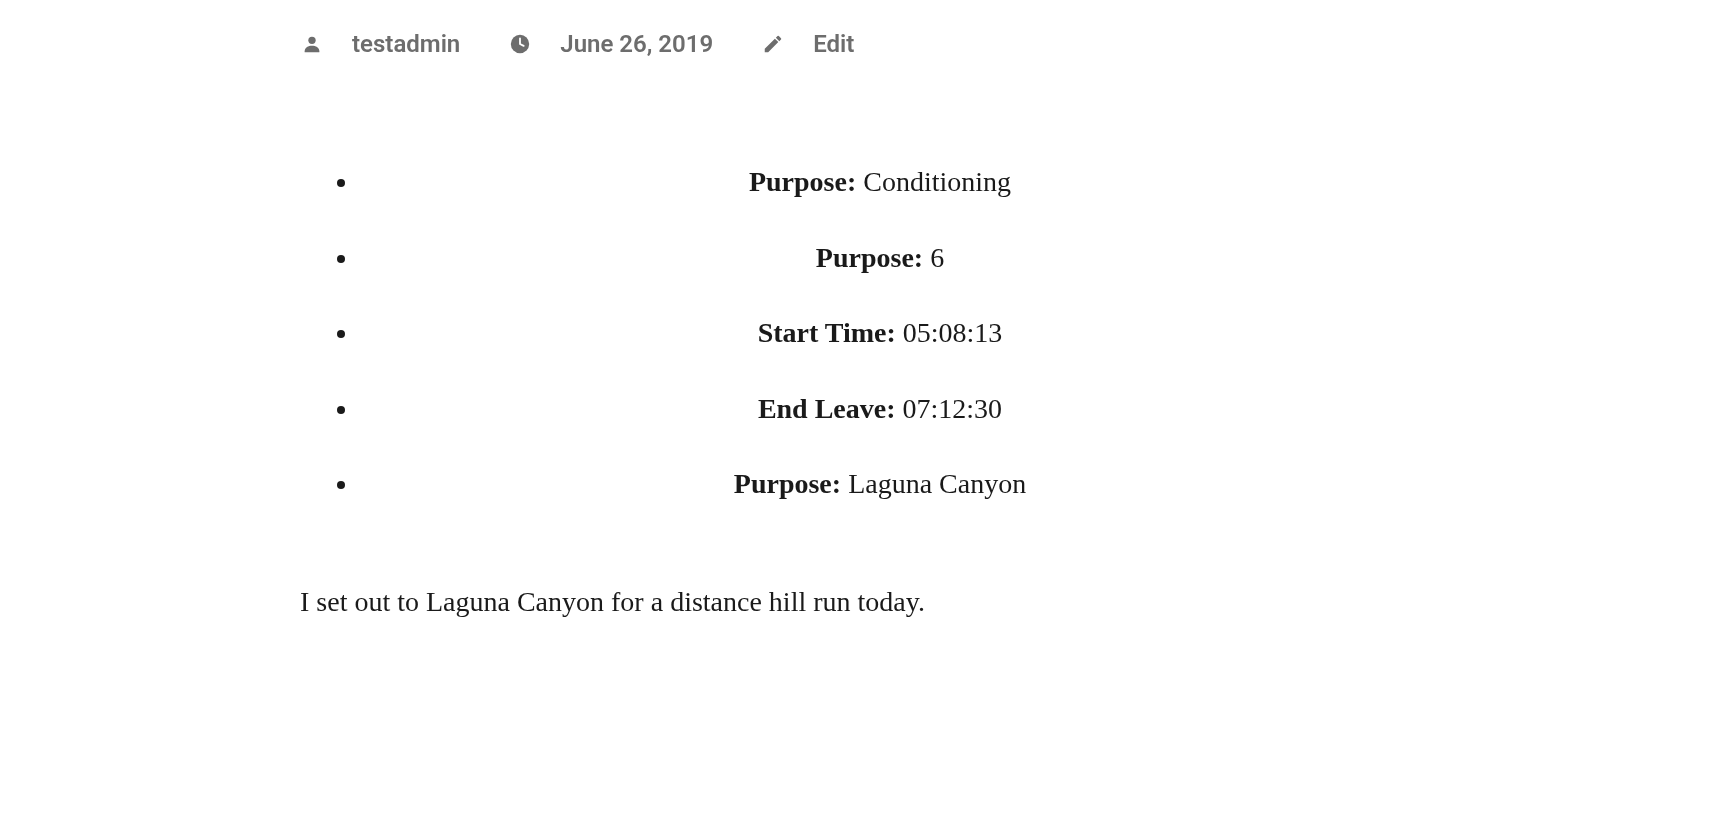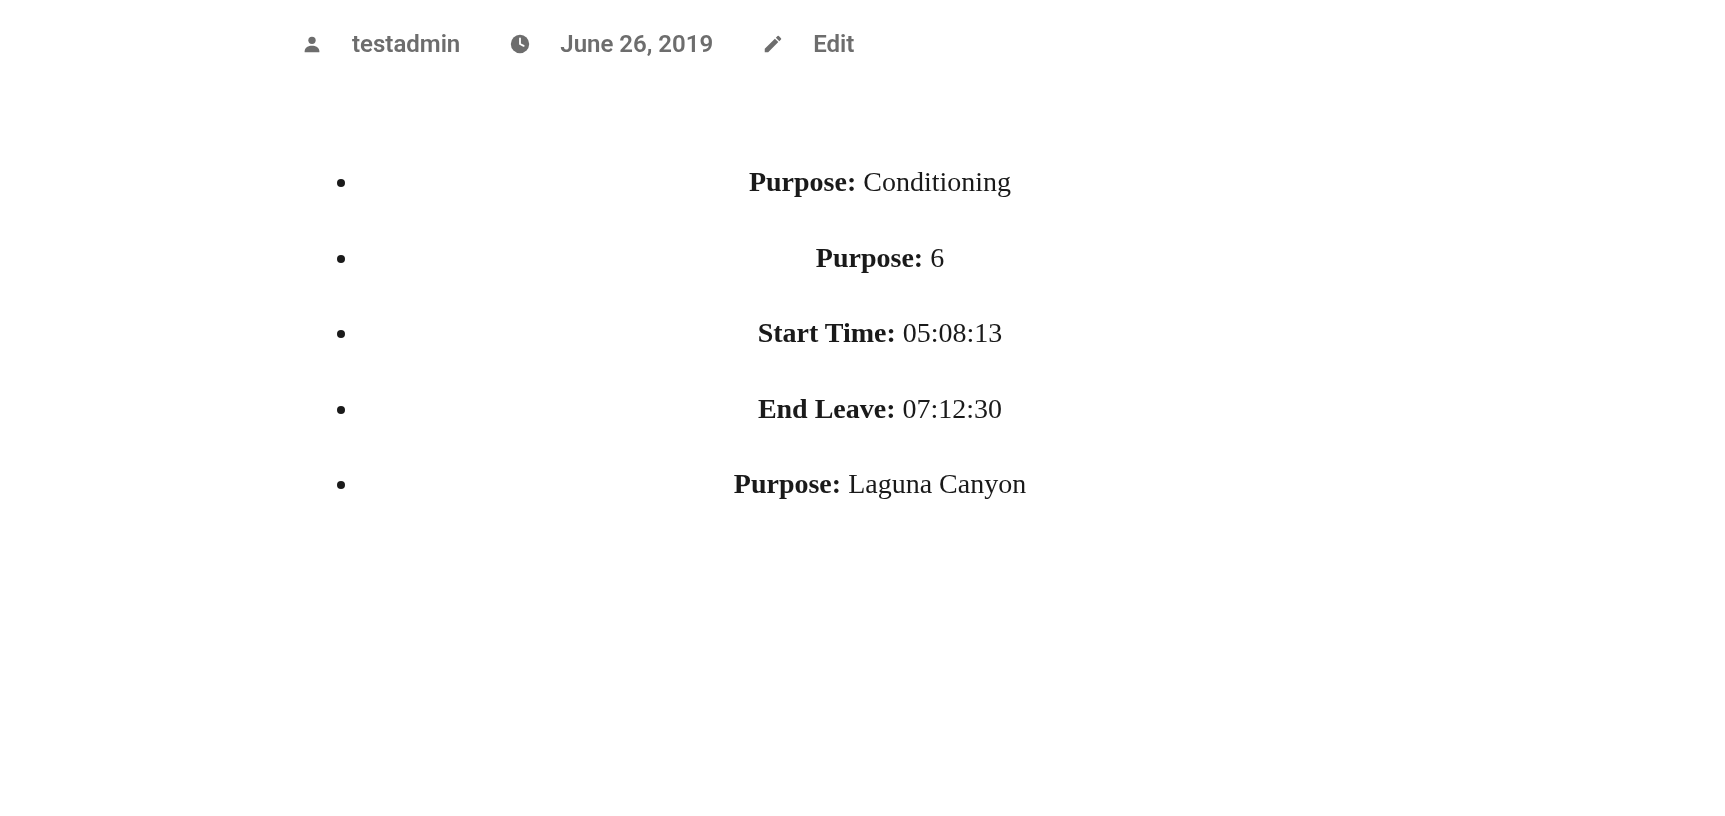--- a/index.html
+++ b/index.html
@@ -130,14 +130,15 @@
       <li>
         <span class="detail-label">End Leave:</span> 
         <span>07:12:30</span>
       </li>
       <li>
         <span class="detail-label">Purpose:</span> 
         <span>Laguna Canyon</span>
       </li>
     </ul>
 
+    <p class="post-body">I set out to Laguna Canyon for a distance hill run today.</p>
   </div>
 </div>
 
 </body></html>

